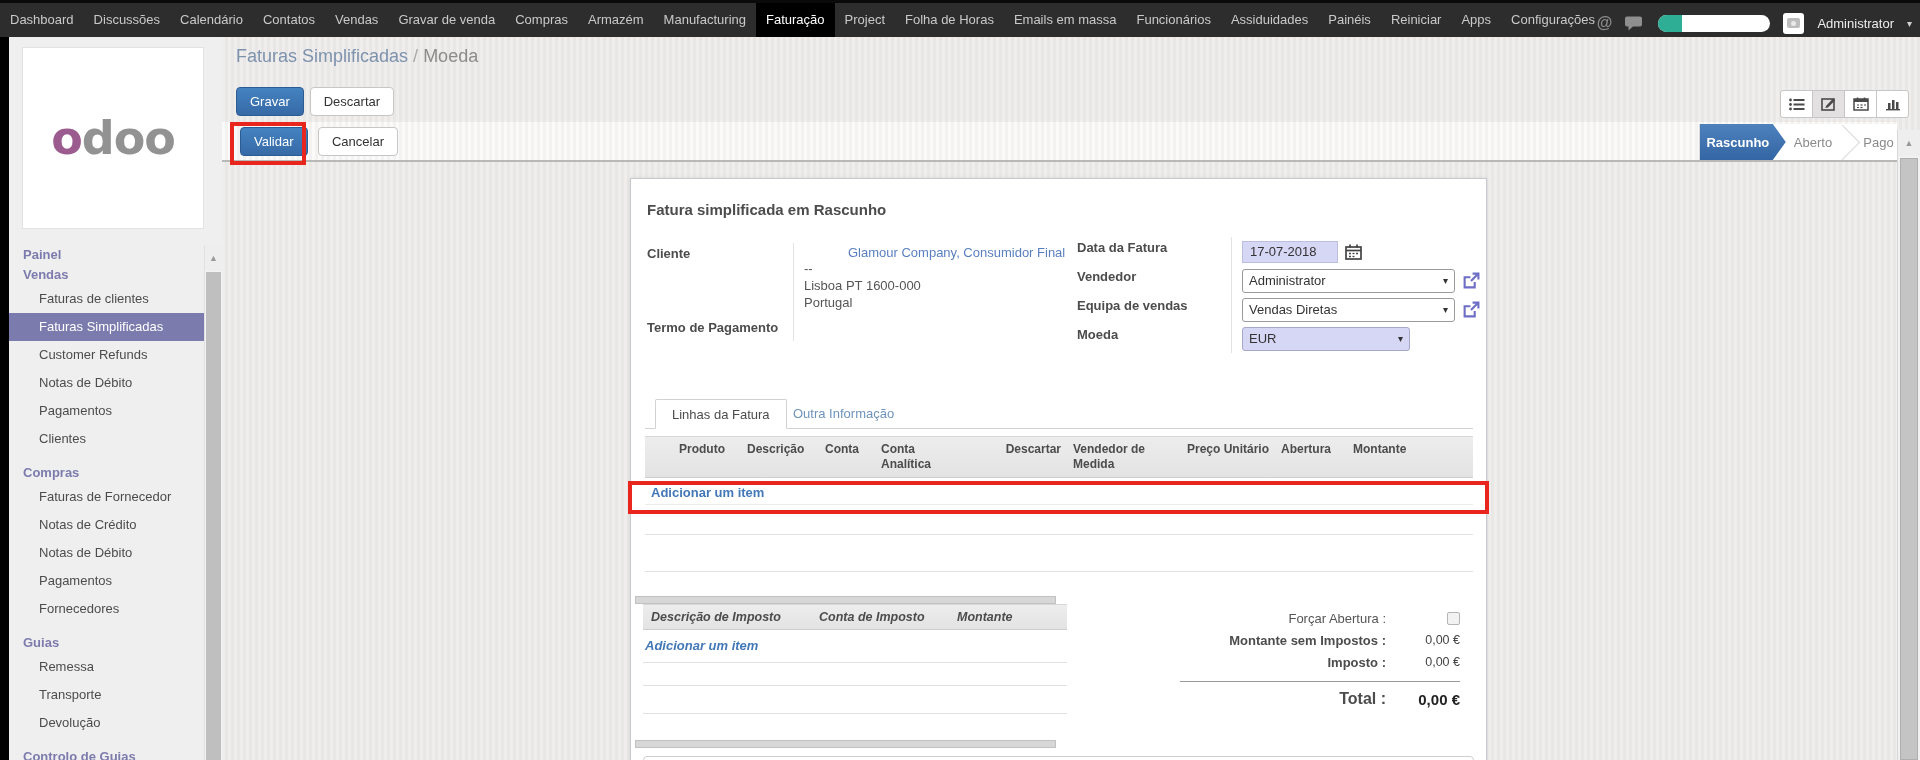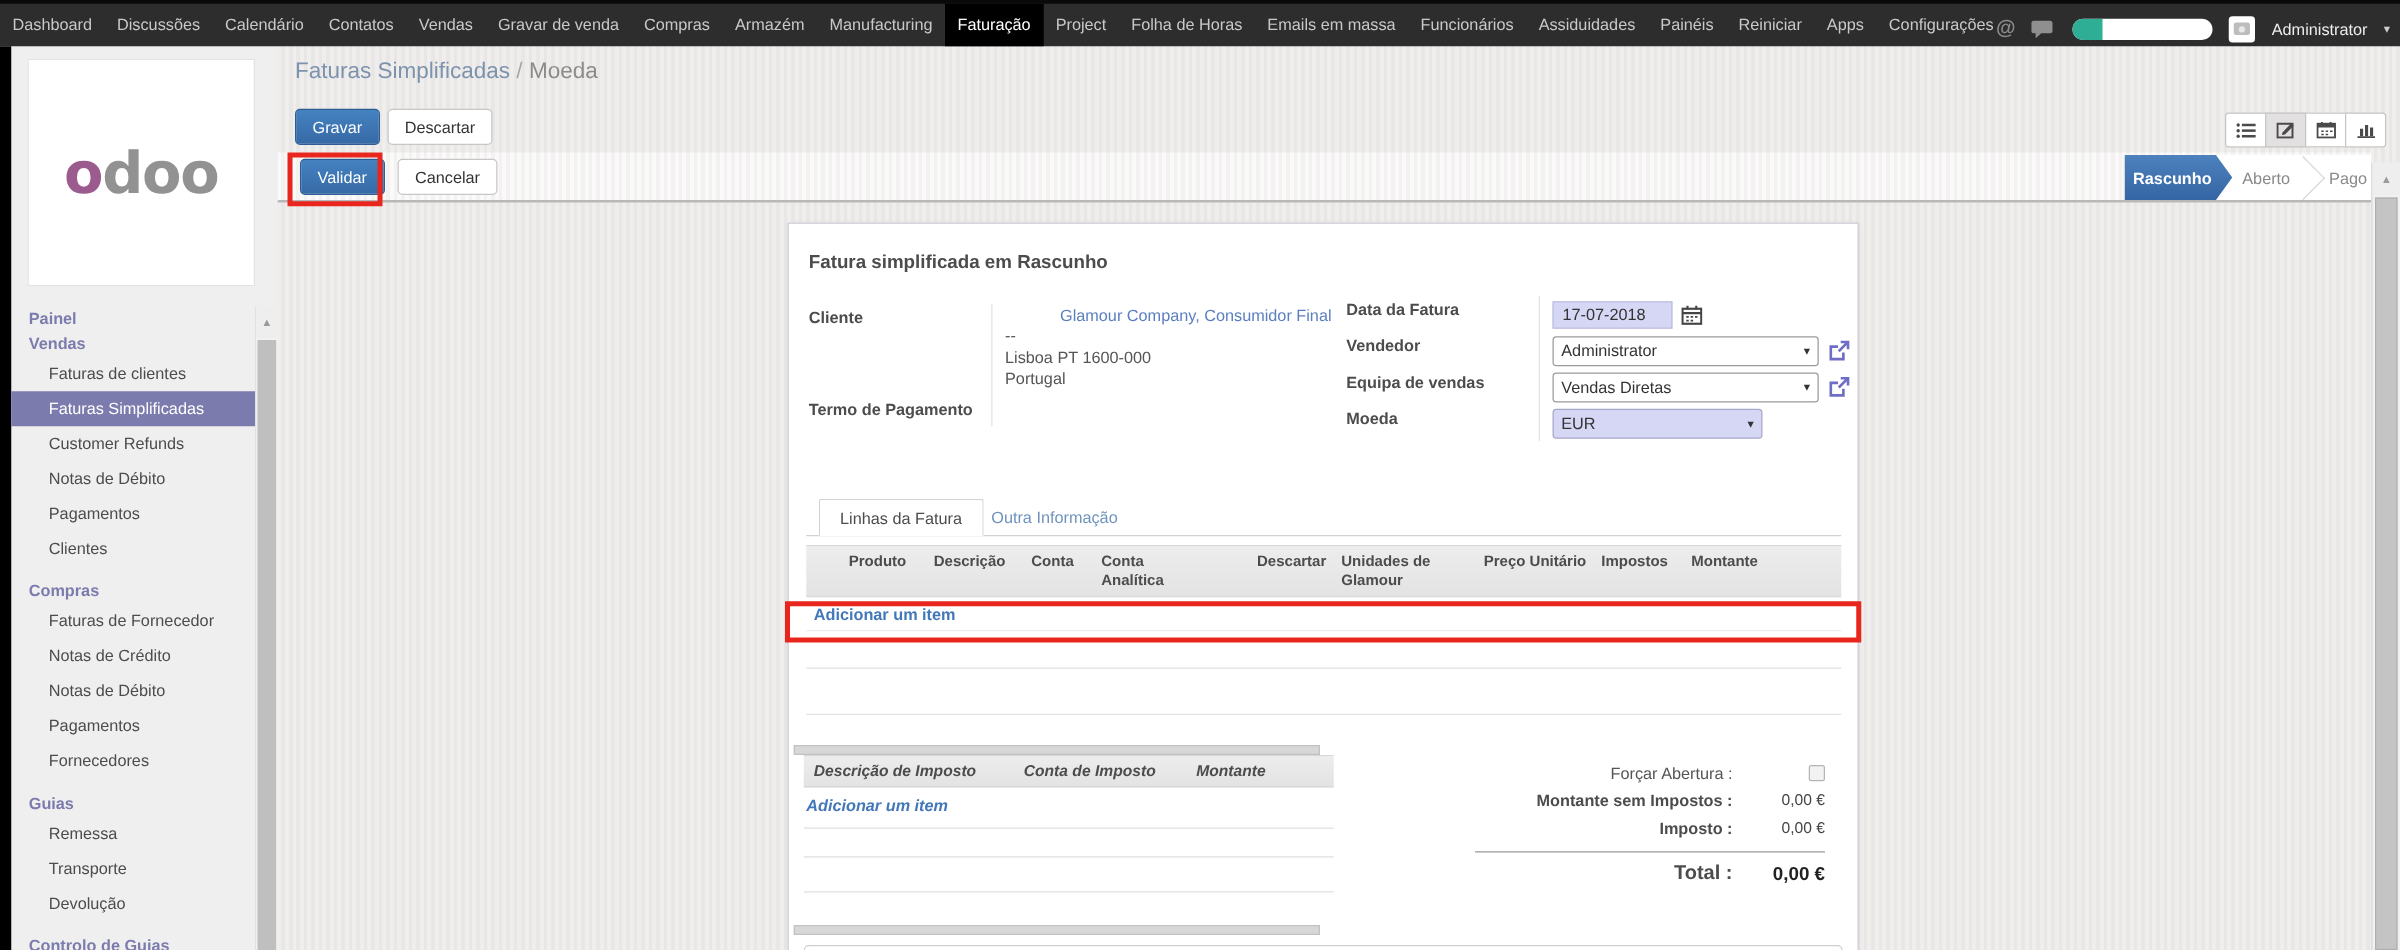--- a/index.html
+++ b/index.html
@@ -436,23 +436,23 @@
     </div>
 
     <div class="lines-table">
       <div class="lt-header">
         <div class="col-handle"></div>
         <div class="col-produto">Produto</div>
         <div class="col-descricao">Descrição</div>
         <div class="col-conta">Conta</div>
         <div class="col-canalitica">Conta Analítica</div>
         <div class="col-qtd">Descartar</div>
-        <div class="col-udm">Unidades de Glamour</div>
+        <div class="col-udm">Vendedor de Medida</div>
         <div class="col-preco">Preço Unitário</div>
-        <div class="col-impostos">Impostos</div>
+        <div class="col-impostos">Abertura</div>
         <div class="col-montante">Montante</div>
       </div>
       <div class="lt-additem">
         <span class="additem-link">Adicionar um item</span>
       </div>
       <div class="lt-empty1"></div>
       <div class="lt-empty2"></div>
     </div>
 
     <div class="hbar hbar-top"></div>

